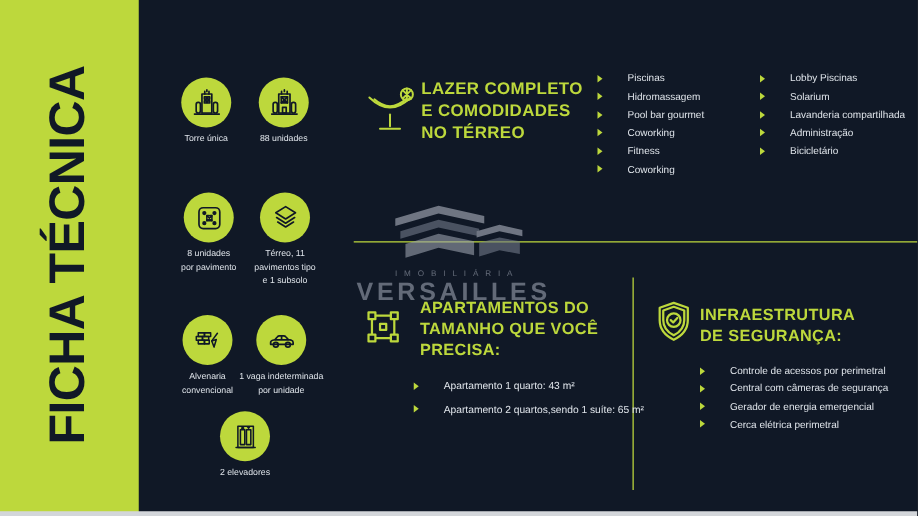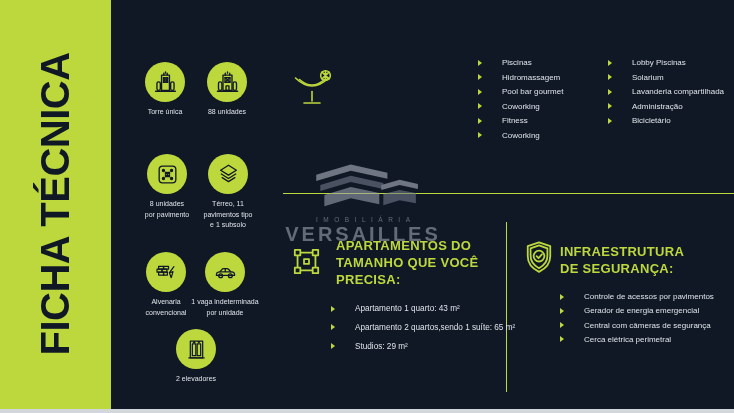--- a/index.html
+++ b/index.html
@@ -190,20 +190,23 @@
   </div>
 
   <svg class="cocktail" viewBox="0 0 48 48" fill="none" stroke="#bdd83c" stroke-width="1.6" stroke-linecap="round" stroke-linejoin="round">
     <path d="M6.5 12 Q23 28 39.5 12"></path>
     <path d="M10.5 13.5 Q23 24.5 35.5 13.5"></path>
     <path d="M23 25.5 V35"></path>
     <path d="M15 37 H31"></path>
     <circle cx="36.5" cy="9.5" r="4.8"></circle>
     <path d="M33.1 6.1 L39.9 12.9 M39.9 6.1 L33.1 12.9 M36.5 4.7 V14.3"></path>
   </svg>
+  <div class="h-lime leisure-head">LAZER COMPLETO
+E COMODIDADES
+NO TÉRREO</div>
 
   <ul class="blist leisure-a">
     <li><span class="tri"></span><span>Piscinas</span></li>
     <li><span class="tri"></span><span>Hidromassagem</span></li>
     <li><span class="tri"></span><span>Pool bar gourmet</span></li>
     <li><span class="tri"></span><span>Coworking</span></li>
     <li><span class="tri"></span><span>Fitness</span></li>
     <li><span class="tri"></span><span>Coworking</span></li>
   </ul>
 
@@ -238,33 +241,32 @@
     <path d="M7.5 5.5 H16.5 M7.5 18.5 H16.5 M5.5 7.5 V16.5 M18.5 7.5 V16.5"></path>
     <rect x="10.2" y="10.2" width="3.6" height="3.6"></rect>
   </svg>
   <div class="h-lime apart-head">APARTAMENTOS DO
 TAMANHO QUE VOCÊ
 PRECISA:</div>
 
   <ul class="blist apart-list">
     <li><span class="tri"></span><span>Apartamento 1 quarto: 43 m²</span></li>
     <li><span class="tri"></span><span>Apartamento 2 quartos,sendo 1 suíte: 65 m²</span></li>
-    <li><span class="tri"></span><span>Studios: 29 m²</span></li>
   </ul>
 
   <svg class="shield" viewBox="0 0 24 24" fill="none" stroke="#bdd83c" stroke-width="1.2" stroke-linecap="round" stroke-linejoin="round">
     <path d="M12 2.2 L19.5 4.8 V11.5 C19.5 16.6 16.3 19.8 12 21.9 C7.7 19.8 4.5 16.6 4.5 11.5 V4.8 Z"></path>
     <path d="M12 4.3 L17.6 6.3 V11.4 C17.6 15.3 15.2 17.8 12 19.5 C8.8 17.8 6.4 15.3 6.4 11.4 V6.3 Z"></path>
     <circle cx="12" cy="11.4" r="3.6"></circle>
     <path d="M10.4 11.4 L11.7 12.7 L13.9 10.3"></path>
   </svg>
   <div class="h-lime sec-head">INFRAESTRUTURA
 DE SEGURANÇA:</div>
 
   <ul class="blist sec-list">
-    <li><span class="tri"></span><span>Controle de acessos por pavimentos</span></li>
+    <li><span class="tri"></span><span>Controle de acessos por perimetral</span></li>
+    <li><span class="tri"></span><span>Central com câmeras de segurança</span></li>
     <li><span class="tri"></span><span>Gerador de energia emergencial</span></li>
-    <li><span class="tri"></span><span>Central com câmeras de segurança</span></li>
     <li><span class="tri"></span><span>Cerca elétrica perimetral</span></li>
   </ul>
 
   <div class="bottom-strip"></div>
 </div>
 
 </body></html>

